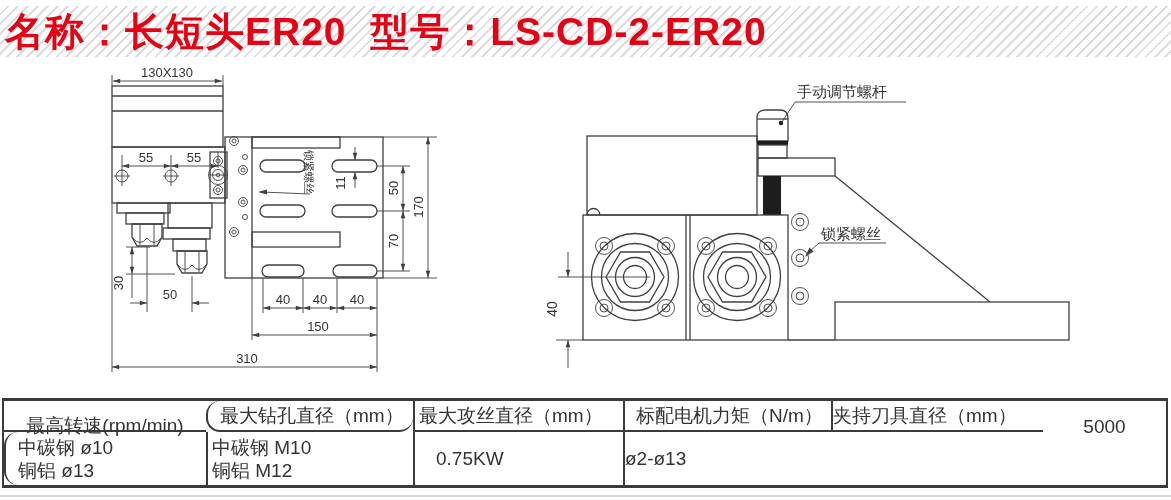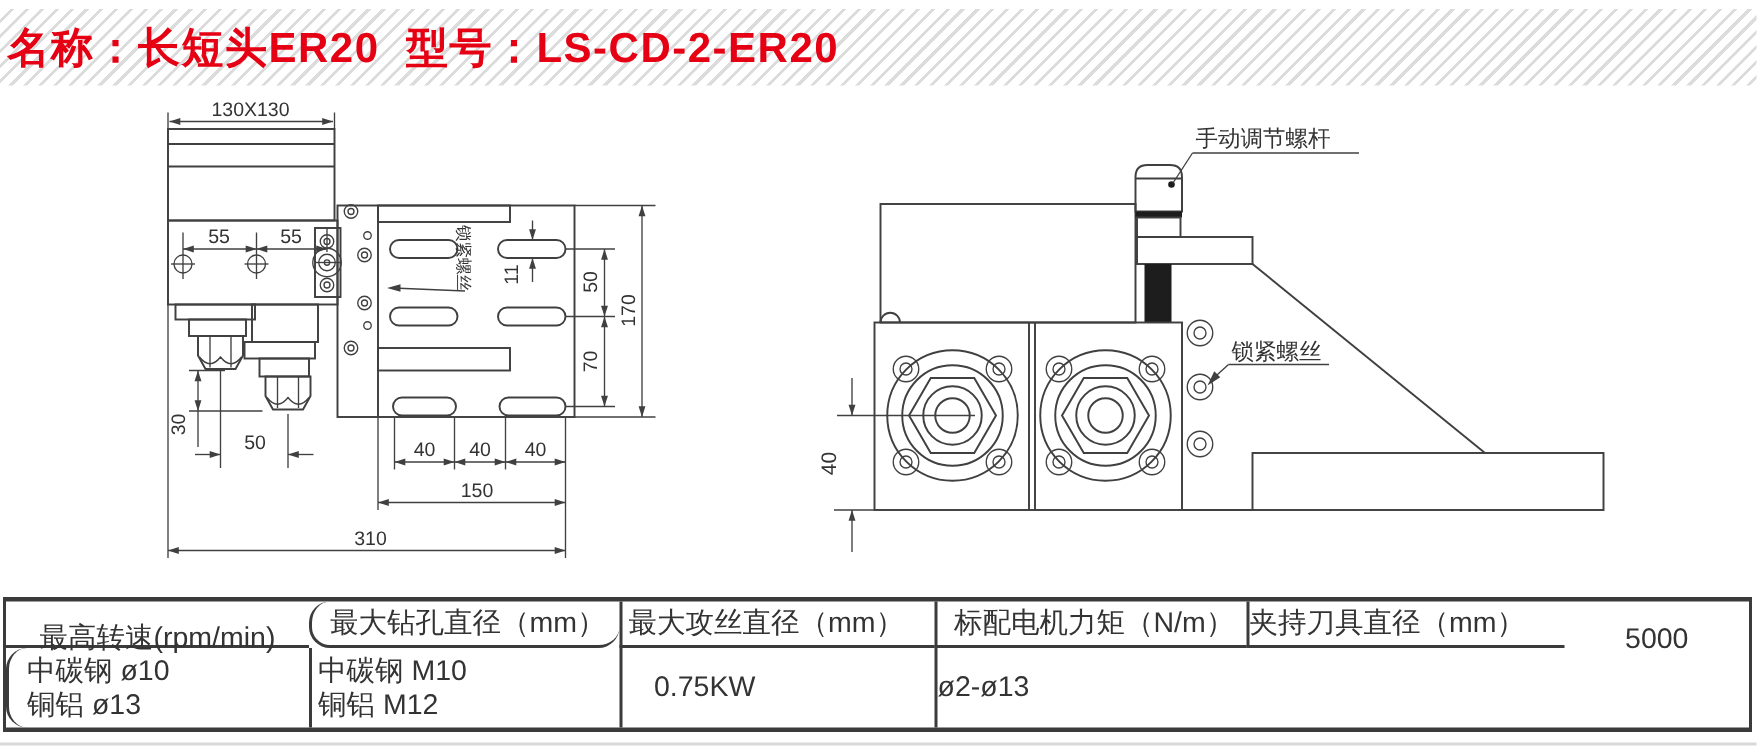--- a/index.html
+++ b/index.html
@@ -3,21 +3,21 @@
 <meta charset="utf-8">
 <style>
   html,body{margin:0;padding:0;background:#ffffff;}
   body{width:1171px;height:500px;position:relative;overflow:hidden;
        font-family:"Liberation Sans","DejaVu Sans",sans-serif;}
 
   
   .title-bar{position:absolute;left:0;top:6px;width:1171px;height:51px;
     background:repeating-linear-gradient(135deg,#ffffff 0px,#ffffff 5px,#dcdcdc 5px,#dcdcdc 7px);
     display:flex;align-items:center;}
-  .title-text{color:#e60013;font-size:28px;font-weight:800;letter-spacing:1px;
+  .title-text{color:#e60013;font-size:39px;font-weight:800;letter-spacing:1px;
     padding-left:5px;white-space:pre;line-height:1;}
 
   
   .drawing-svg{position:absolute;left:0;top:55px;}
   .ol{fill:none;stroke:#404040;stroke-width:1.3px;}
   .tl{fill:none;stroke:#404040;stroke-width:0.9px;}
   .fl{fill:#1d1d1d;stroke:none;}
   .dimt{fill:#333;font-size:13px;font-family:"Liberation Sans",sans-serif;}
   .lblt{fill:#333;font-size:15px;font-family:"Liberation Sans",sans-serif;}
   .vlbl{fill:#333;font-size:11px;font-family:"Liberation Sans",sans-serif;}

